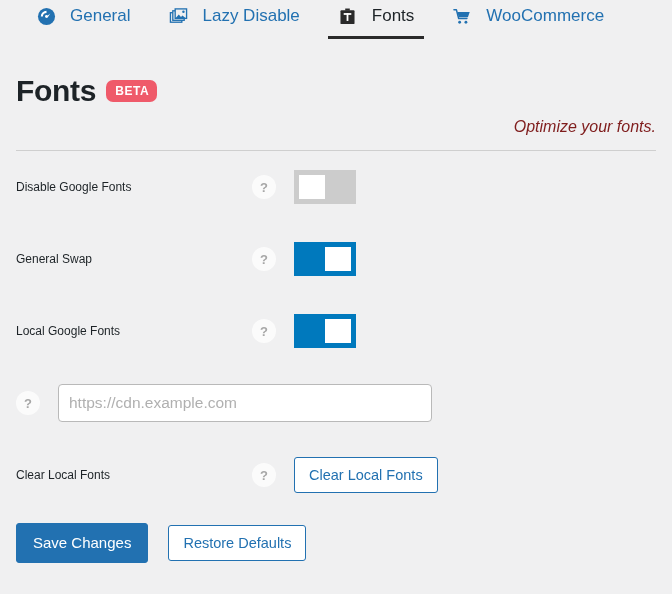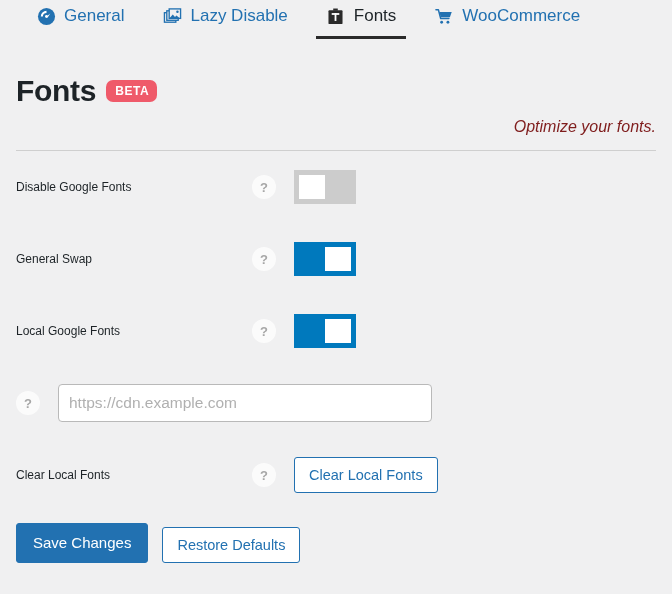--- a/index.html
+++ b/index.html
@@ -19,21 +19,21 @@
   .tabbar {
     display: flex;
     align-items: flex-start;
     padding: 4px 0 0 26px;
     height: 40px;
     box-sizing: border-box;
   }
   .tab {
     display: flex;
     align-items: center;
-    gap: 8px;
+    gap: 14px;
     padding: 0 10px 6px 10px;
     margin-right: 18px;
     font-size: 17px;
     color: #2271b1;
     cursor: pointer;
     position: relative;
     line-height: 24px;
   }
   .tab .tab-label { white-space: nowrap; }
   .tab.active { color: #1d2327; }
@@ -180,22 +180,22 @@
     border-radius: 3px;
     color: #ffffff;
     font-family: "Liberation Sans", sans-serif;
     font-size: 15px;
     padding: 10px 16px;
     cursor: pointer;
     line-height: 18px;
   }
   .actions {
     display: flex;
-    align-items: flex-end;
-    gap: 14px;
+    align-items: center;
+    gap: 20px;
     padding: 12px 16px 0 16px;
   }
 </style>
 </head>
 <body>
 
 <div class="tabbar">
 
   <div class="tab">
     <span class="tab-icon">

